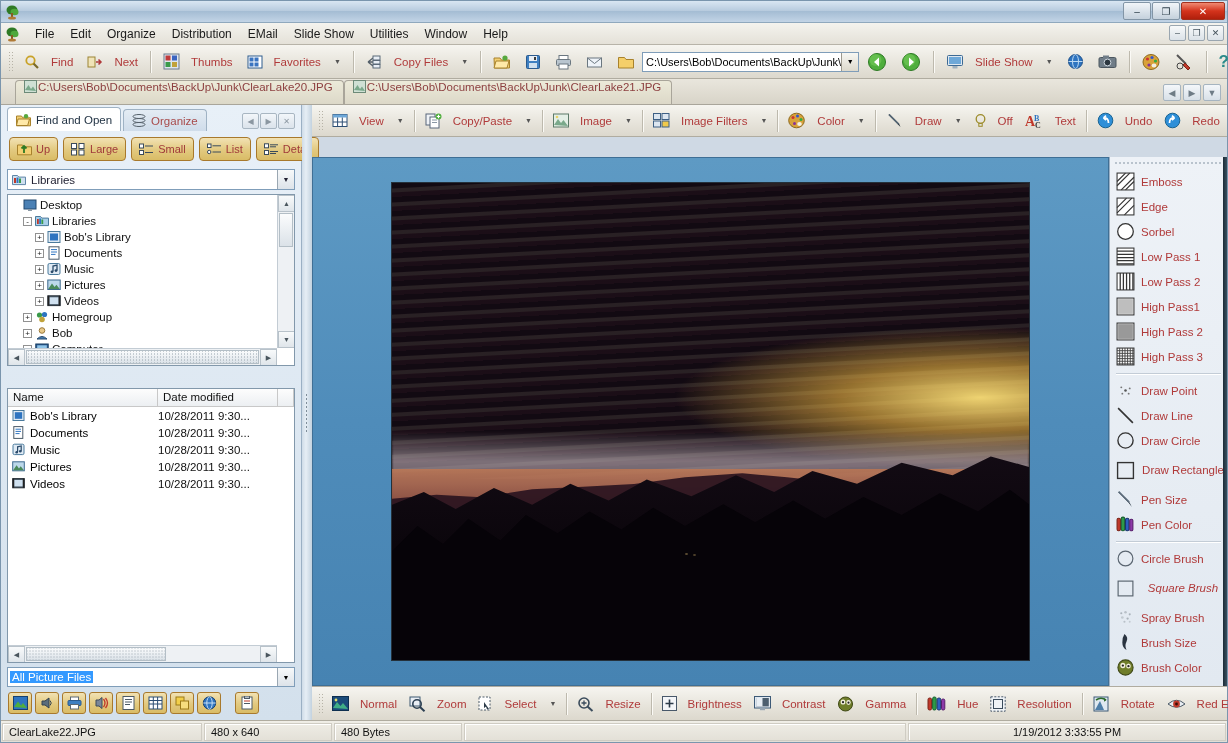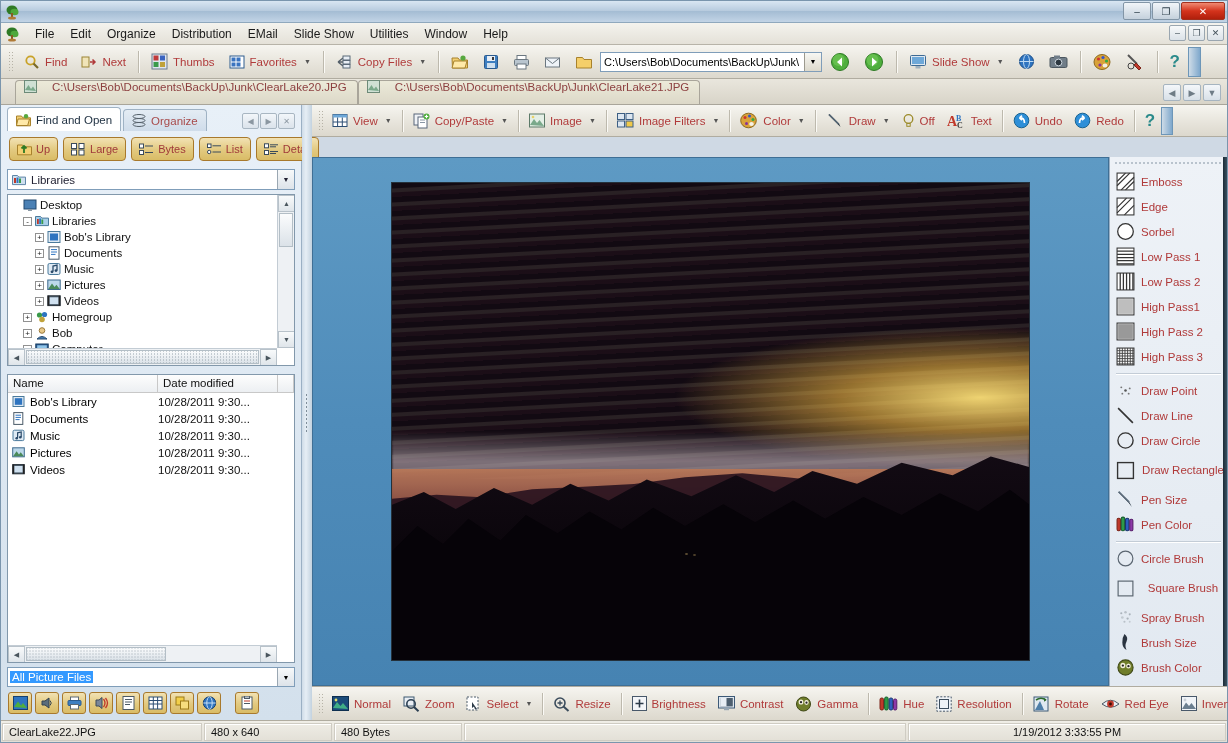--- a/index.html
+++ b/index.html
@@ -75,21 +75,21 @@
     height: 34px; flex: none;
     background: linear-gradient(180deg,#f6f5f0,#e6e3da 60%,#dcd8cd);
     border-bottom: 1px solid #b0aca0;
     display: flex; align-items: center; gap: 2px;
     padding: 0 4px;
   }
   .grip { width: 5px; height: 22px; flex: none;
     background-image: radial-gradient(circle, #b6b2a6 1px, transparent 1px);
     background-size: 3px 3px; margin: 0 3px; }
   .tbtn {
-    display: flex; align-items: center; gap: 5px;
+    display: flex; align-items: center; gap: 11px;
     height: 24px; padding: 0 5px; border: 1px solid transparent; border-radius: 3px;
     color: #b03a3a; font-size: 11.5px; white-space: nowrap;
   }
   .sep { width: 1px; height: 22px; background: #bdb9ad; margin: 0 4px;
          box-shadow: 1px 0 0 #fbfaf6; flex: none; }
   .caret { font-size: 7px; color: #555; margin-left: 2px; }
 
   .pathbox {
     height: 20px; width: 222px; background: #fff;
     border: 1px solid #7f9db9; display: flex; align-items: center;
@@ -103,21 +103,21 @@
 
   
   .tabstrip {
     height: 26px; flex: none;
     background: linear-gradient(180deg,#e9e6dd,#d8d4c8);
     border-bottom: 1px solid #a9a59a;
     display: flex; align-items: flex-end; padding-left: 14px; gap: 0px;
     position: relative;
   }
   .doctab {
-    height: 24px; display: flex; align-items: center; gap: 15px;
+    height: 24px; display: flex; align-items: center; gap: 1px;
     padding: 0 10px 12px 8px;
     border: 1px solid #a9a59a; border-bottom: none;
     border-radius: 4px 4px 0 0;
     background: linear-gradient(180deg,#ecead9,#dcd8c8);
     font-size: 11.5px; color: #8d4040; white-space: nowrap;
   }
   .doctab.active {
     background: linear-gradient(180deg,#ffffff,#f2f5fa);
     color: #3a5a8c;
     height: 25px;
@@ -186,21 +186,21 @@
     background: #eef1f4; border-left: 1px solid #c3ccd4; }
   .hscroll { position: absolute; left: 0; right: 17px; bottom: 0; height: 17px;
     background: #eef1f4; border-top: 1px solid #c3ccd4; }
   .sarrow { width: 17px; height: 17px; background: linear-gradient(180deg,#f8fafb,#dfe5ea);
     border: 1px solid #b8c2ca; font-size: 7px; color: #4a565e;
     display: flex; align-items: center; justify-content: center; }
   .sthumb { background: linear-gradient(180deg,#fbfcfd,#dbe2e8); border: 1px solid #b3bec6; }
 
   .listbox {
     flex: 1; min-height: 0; background: #fff; border: 1px solid #8298ab;
-    margin-top: 8px; position: relative; overflow: hidden; font-size: 11.5px;
+    margin-top: 22px; position: relative; overflow: hidden; font-size: 11.5px;
   }
   .lhead { display: flex; height: 18px; border-bottom: 1px solid #c8c8c8; background: linear-gradient(180deg,#fdfdfd,#eceff2); }
   .lhcell { border-right: 1px solid #c8c8c8; padding: 2px 5px; color: #111; position: relative; }
   .lrow { display: flex; height: 17px; align-items: center; }
   .lname { width: 150px; display: flex; align-items: center; gap: 5px; padding-left: 4px; }
   .ldate { color: #111; }
 
   .filterbar { display: flex; align-items: center; margin-top: 4px; }
   .fcombo { flex: 1; height: 20px; background: #fff; border: 1px solid #7f9db9;
     display: flex; align-items: center; padding-left: 2px; }
@@ -616,21 +616,21 @@
           </svg>
           <span>Large</span>
         </div>
         <div class="vbtn">
           <svg width="15" height="13" viewBox="0 0 15 13">
             <rect x="0.5" y="1" width="4" height="4" fill="#fff" stroke="#3a4a5a"></rect>
             <line x1="6" y1="3" x2="14" y2="3" stroke="#3a4a5a"></line>
             <rect x="0.5" y="7.5" width="4" height="4" fill="#fff" stroke="#3a4a5a"></rect>
             <line x1="6" y1="9.5" x2="14" y2="9.5" stroke="#3a4a5a"></line>
           </svg>
-          <span>Bytes</span>
+          <span>Small</span>
         </div>
         <div class="vbtn">
           <svg width="15" height="13" viewBox="0 0 15 13">
             <rect x="0.5" y="1" width="3.5" height="3.5" fill="#fff" stroke="#3a4a5a"></rect>
             <line x1="5.5" y1="2.8" x2="14" y2="2.8" stroke="#3a4a5a"></line>
             <circle cx="2.2" cy="9" r="1.7" fill="#fff" stroke="#3a4a5a"></circle>
             <line x1="5.5" y1="9" x2="14" y2="9" stroke="#3a4a5a"></line>
           </svg>
           <span>List</span>
         </div>
@@ -1183,21 +1183,21 @@
               <div class="fitem">
                 <svg class="fico" viewBox="0 0 18 18">
                   <circle cx="9" cy="9" r="7" fill="none" stroke="#5a6570" stroke-width="1.1"></circle>
                 </svg>
                 <span class="flabel">Circle Brush</span>
               </div>
               <div class="fitem tall">
                 <svg class="fico" viewBox="0 0 18 18">
                   <rect x="2" y="2" width="14" height="14" fill="none" stroke="#5a6570" stroke-width="1.1"></rect>
                 </svg>
-                <span class="flabel" style="text-align: center;">Square Brush</span>
+                <span class="flabel" style="text-align: center; font-style: italic;">Square Brush</span>
               </div>
               <div class="fitem">
                 <svg class="fico" viewBox="0 0 18 18">
                   <circle cx="5" cy="5" r="1" fill="#aab3bb"></circle>
                   <circle cx="9" cy="4" r="1.2" fill="#b9c1c8"></circle>
                   <circle cx="13" cy="6" r="1" fill="#aab3bb"></circle>
                   <circle cx="6" cy="9" r="1.3" fill="#c2cad1"></circle>
                   <circle cx="11" cy="10" r="1.1" fill="#aab3bb"></circle>
                   <circle cx="8" cy="13" r="1" fill="#b9c1c8"></circle>
                   <circle cx="13" cy="13" r="0.9" fill="#c2cad1"></circle>

